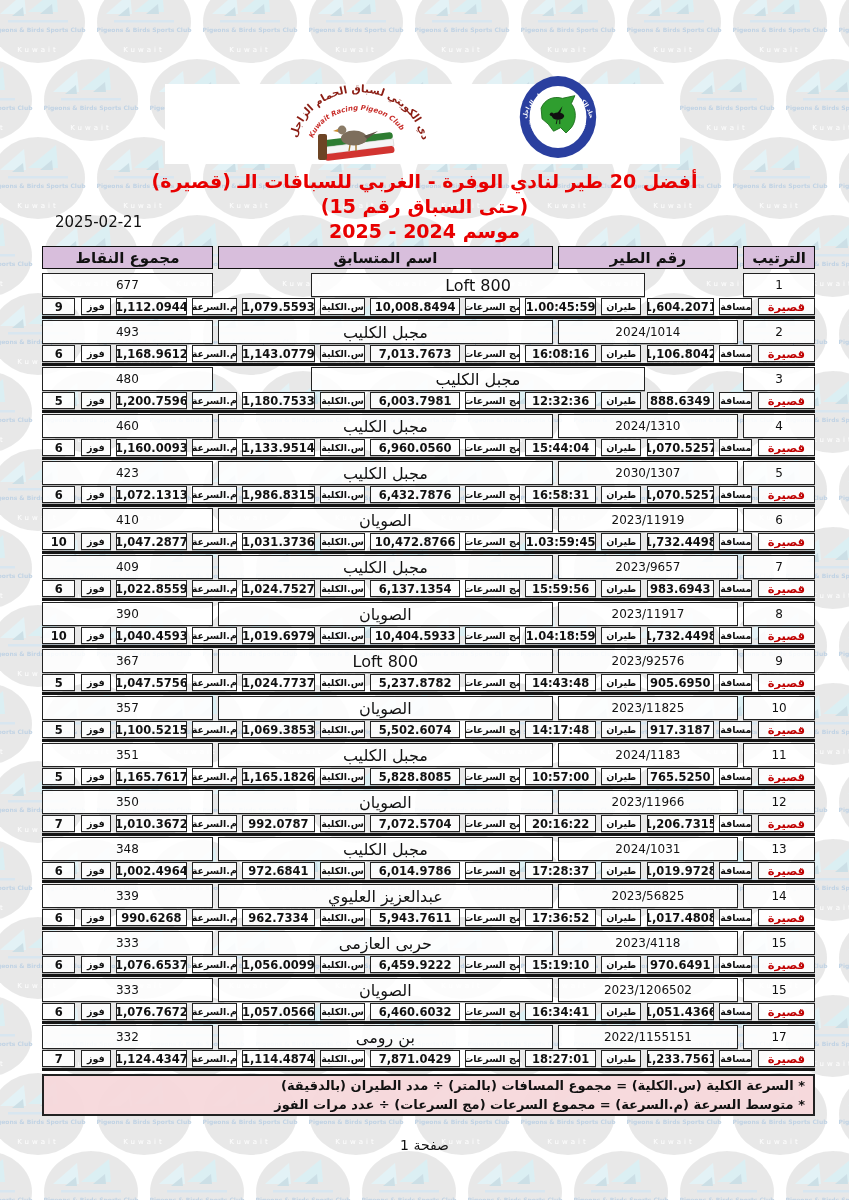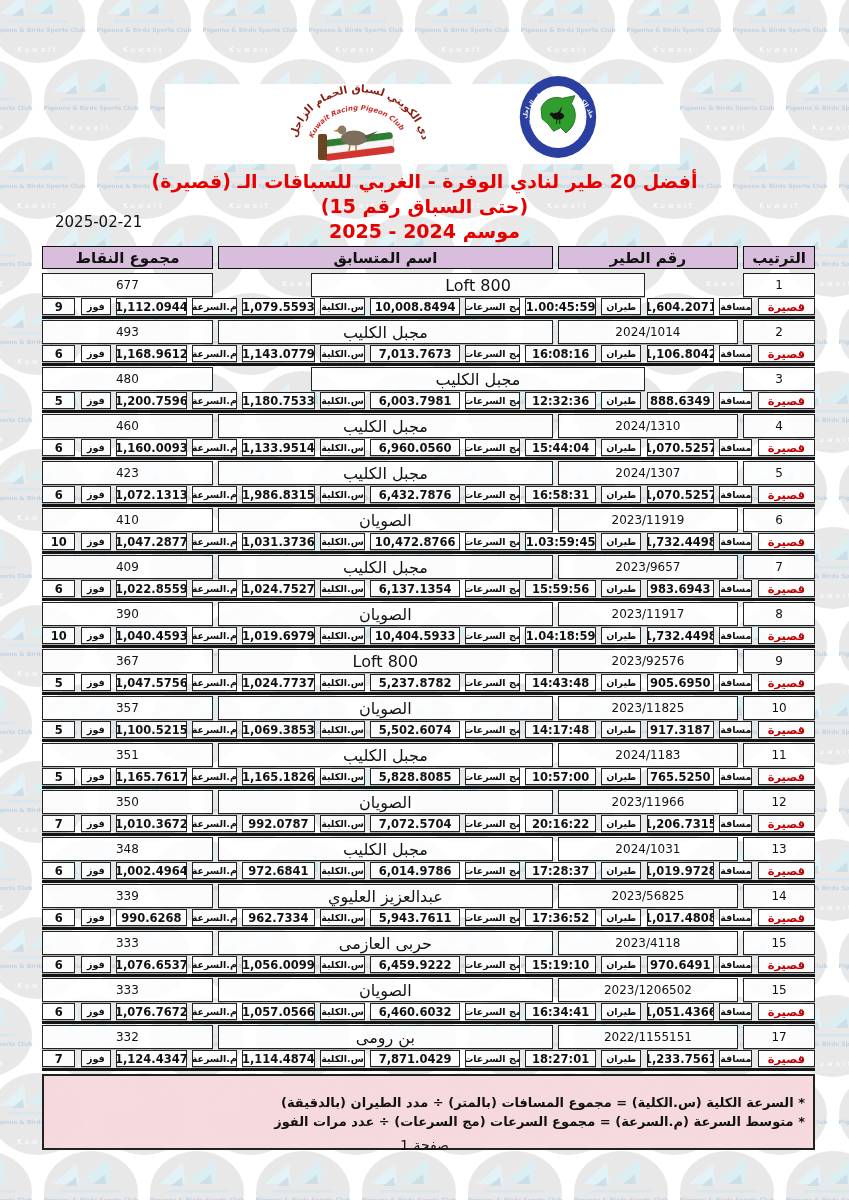--- a/index.html
+++ b/index.html
@@ -34,21 +34,21 @@
   .detail-row{display:flex;justify-content:space-between;height:17px;}
   .lbl{font-size:9.5px;font-weight:bold;}
   .val{font-size:11.5px;font-weight:bold;direction:ltr;}
   .cat{color:#c00000;font-size:11.5px;font-weight:bold;}
   .dw-cat{width:7.4%;} .dw-l1{width:4.3%;} .dw-v1{width:8.7%;}
   .dw-l2{width:5.2%;} .dw-v2{width:9.1%;} .dw-l3{width:7.1%;} .dw-v3{width:11.6%;}
   .dw-l4{width:5.8%;} .dw-v4{width:9.4%;} .dw-l5{width:5.8%;} .dw-v5{width:9.1%;}
   .dw-l6{width:3.9%;} .dw-v6{width:4.3%;}
   
   .notes{margin-top:3px;background:rgba(247,216,219,.95);border:2px solid #222;
-         padding:17px 8px;text-align:right;direction:rtl;}
+         padding:0 8px;text-align:right;direction:rtl;}
   .notes div{font-size:13px;font-weight:bold;line-height:19px;}
   .page-num{position:absolute;left:0;right:0;top:1137px;text-align:center;
             font-size:14px;direction:rtl;}
 </style>
 </head>
 <body>
 
 <div class="page">
 
   <div class="watermark">
@@ -1796,21 +1796,21 @@
       <div class="cell lbl dw-l5">م.السرعة</div>
       <div class="cell val dw-v5">1,160.0093</div>
       <div class="cell lbl dw-l6">فوز</div>
       <div class="cell val dw-v6">6</div>
     </div>
   </div>
 
   <div class="entry">
     <div class="main-row">
       <div class="cell num w-rank">5</div>
-      <div class="cell num w-bird">2024/1307</div>
+      <div class="cell num w-bird">2030/1307</div>
       <div class="cell nm w-name">مجبل الكليب</div>
       <div class="cell num w-points">423</div>
     </div>
     <div class="detail-row">
       <div class="cell cat dw-cat">قصيرة</div>
       <div class="cell lbl dw-l1">مسافة</div>
       <div class="cell val dw-v1">1,070.5257</div>
       <div class="cell lbl dw-l2">طيران</div>
       <div class="cell val dw-v2">16:58:31</div>
       <div class="cell lbl dw-l3">مج السرعات</div>

